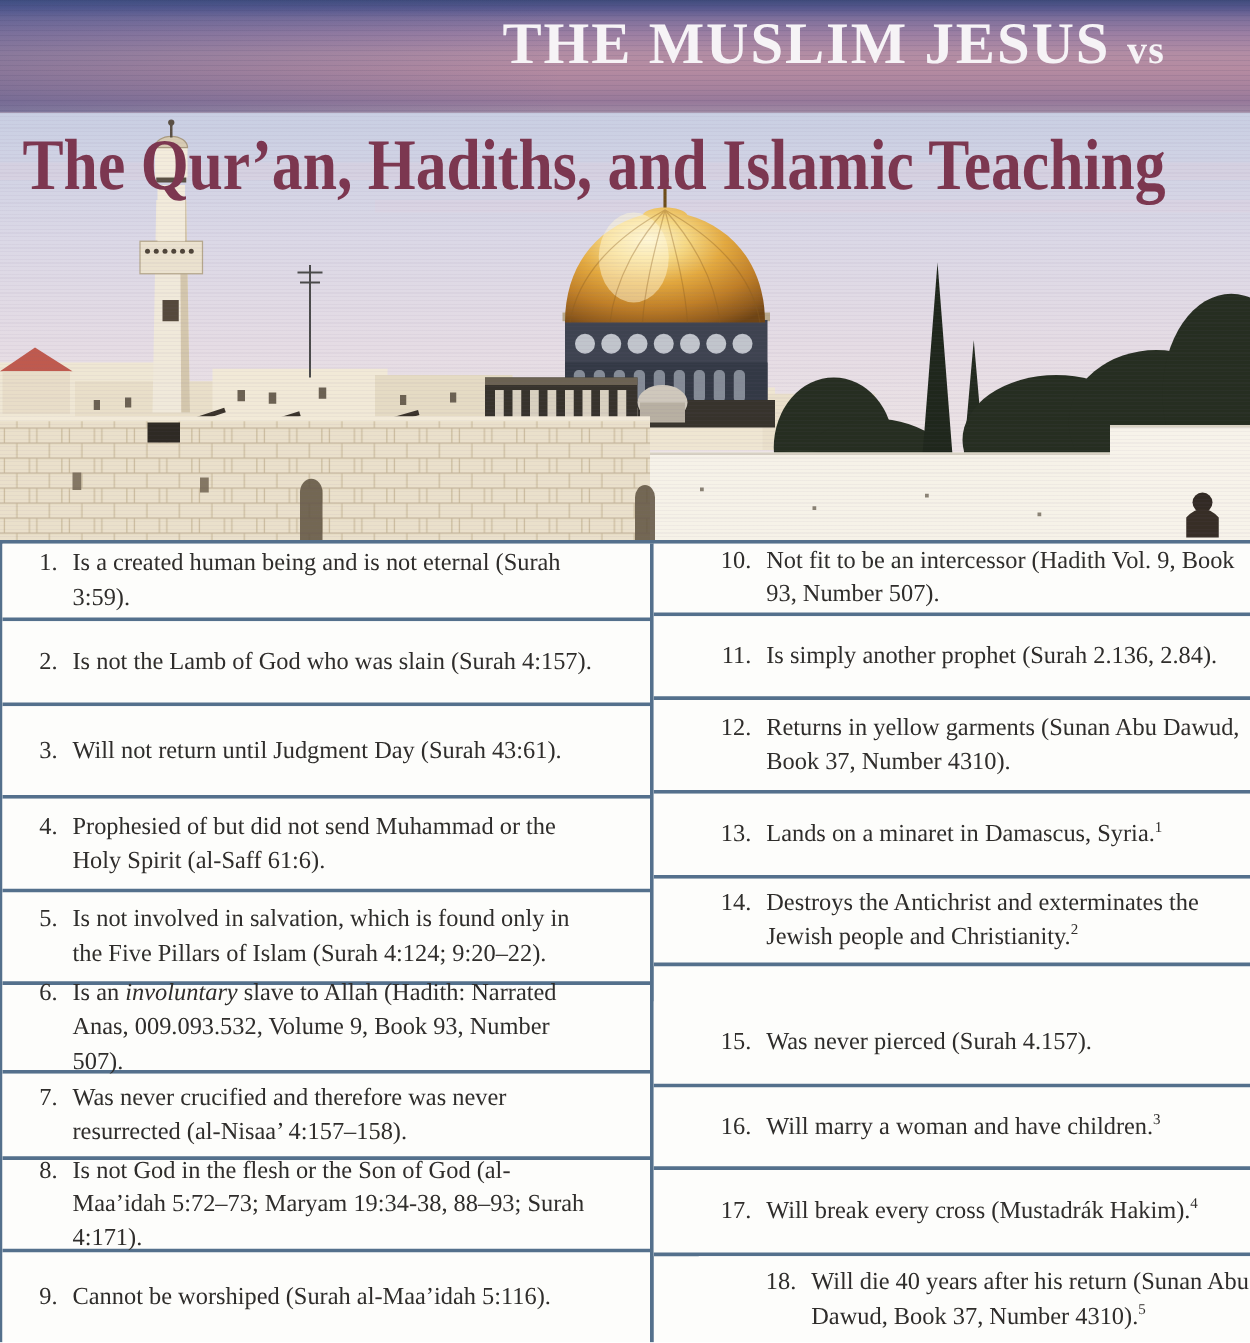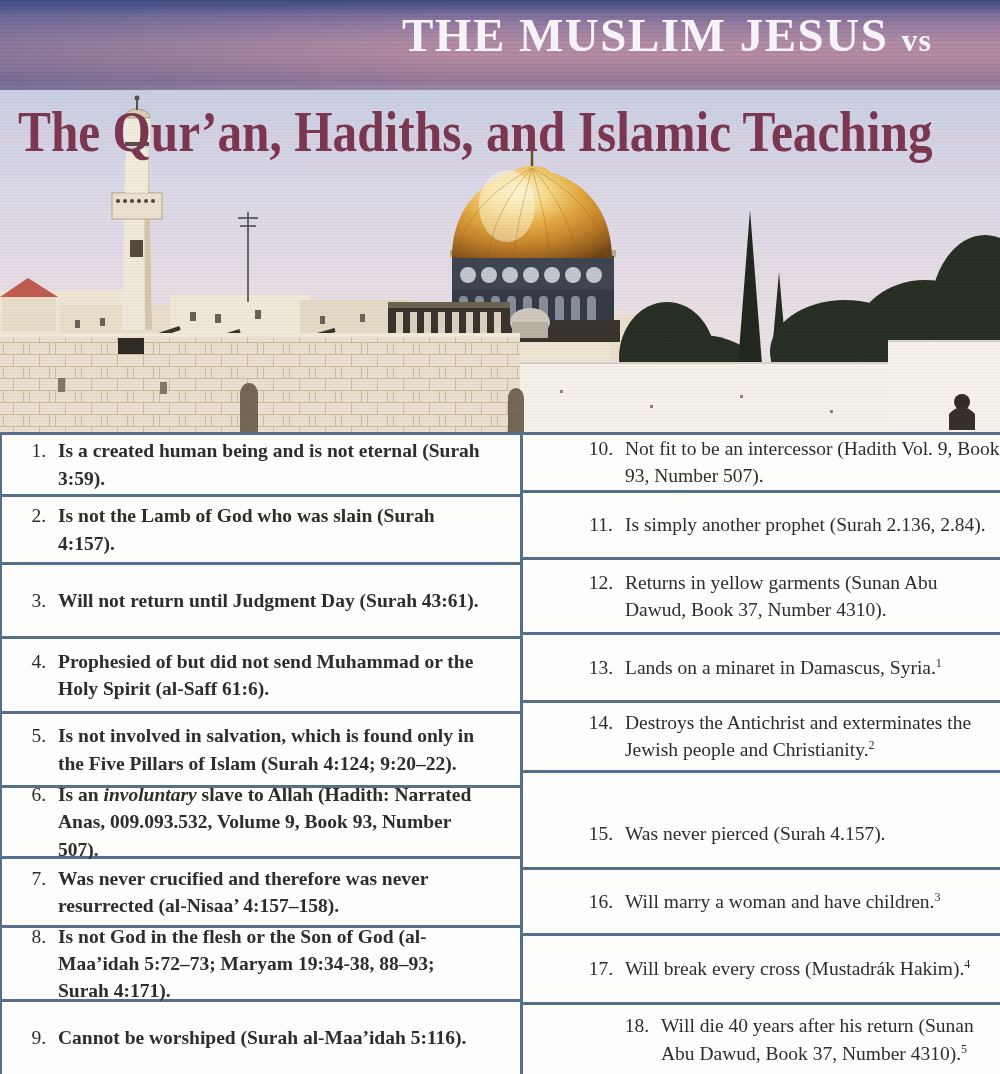--- a/index.html
+++ b/index.html
@@ -33,28 +33,28 @@
     border-left:2px solid var(--divider,#54708c);
     box-sizing:border-box;display:flex;background:#fdfdfb;}
   .col{display:flex;flex-direction:column;box-sizing:border-box;}
   .col.left{width:518px;}
   .col.right{width:480px;border-left:3px solid var(--divider,#54708c);}
   .cell{box-sizing:border-box;border-bottom:3px solid var(--divider,#54708c);
     display:flex;align-items:center;background:#fdfdfb;}
   .col .cell:last-child{border-bottom:none;}
   .cellin{display:flex;align-items:flex-start;}
   .col.left .cellin{padding-left:16px;}
-  .col.right .cellin{padding-left:56px;}
+  .col.right .cellin{padding-left:44px;}
   .num{display:inline-block;text-align:right;flex:0 0 auto;
     font-size:19.5px;line-height:1.4;color:var(--body_text,#2f2d2b);}
   .col.left .num{width:28px;}
   .col.right .num{width:34px;}
   .txt{display:inline-block;margin-left:12px;
     font-size:19.5px;line-height:1.4;color:var(--body_text,#2f2d2b);}
-  .col.left .txt{max-width:424px;font-weight:bold;}
+  .col.left .txt{max-width:424px;}
   .col.right .txt{max-width:398px;font-family:Liberation Serif, serif;}
   .txt sup{font-size:12px;line-height:0;}
   .txt i{font-style:italic;}
 </style>
 </head>
 <body>
 
 <div class="page">
 
   <header class="banner">

